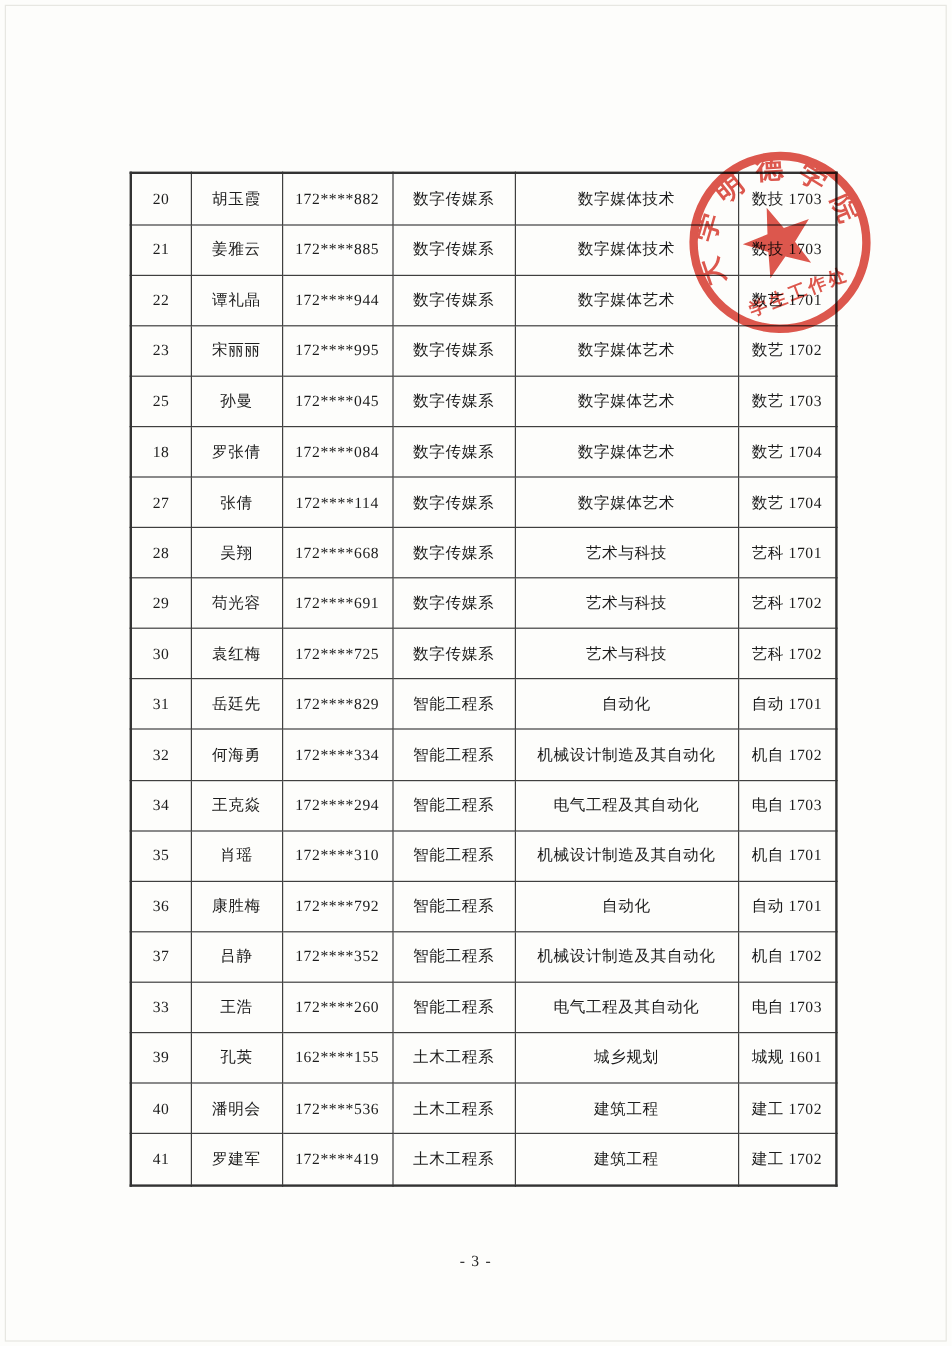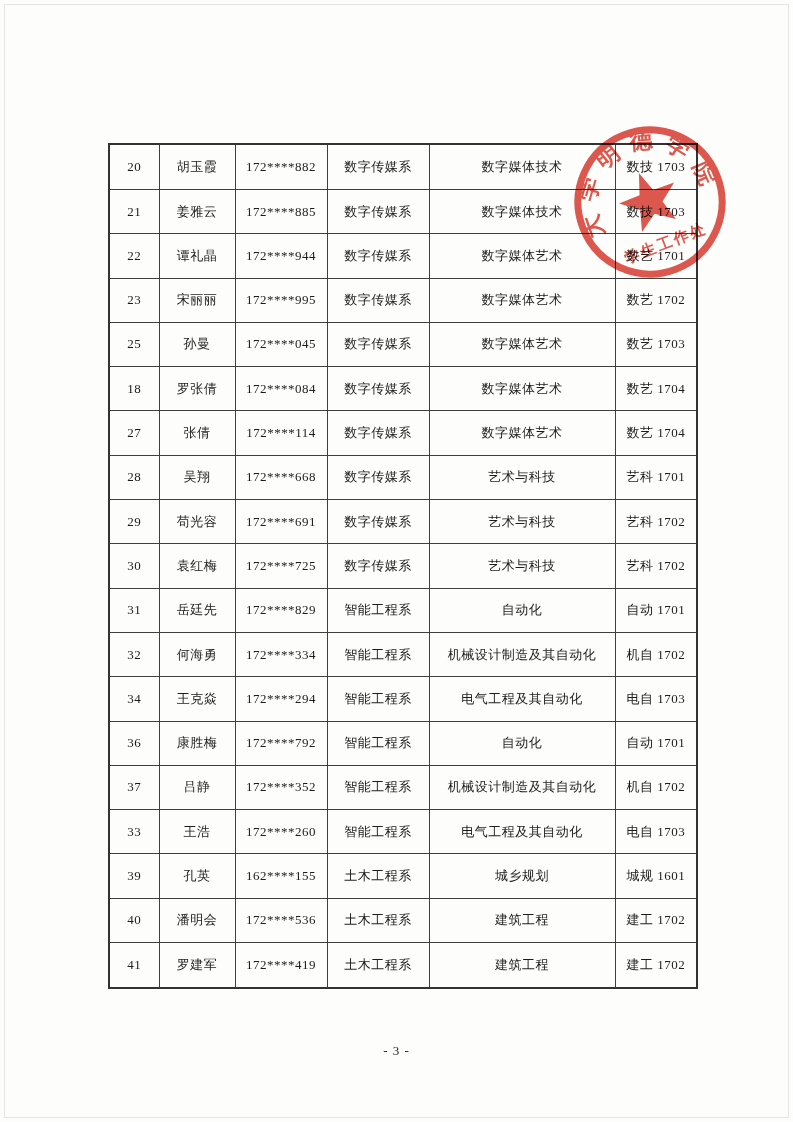--- a/index.html
+++ b/index.html
@@ -160,20 +160,28 @@
           <td>机械设计制造及其自动化</td>
           <td>机自 1702</td>
         </tr>
         <tr>
           <td>34</td>
           <td>王克焱</td>
           <td>172****294</td>
           <td>智能工程系</td>
           <td>电气工程及其自动化</td>
           <td>电自 1703</td>
+        </tr>
+        <tr>
+          <td>35</td>
+          <td>肖瑶</td>
+          <td>172****310</td>
+          <td>智能工程系</td>
+          <td>机械设计制造及其自动化</td>
+          <td>机自 1701</td>
         </tr>
         <tr>
           <td>36</td>
           <td>康胜梅</td>
           <td>172****792</td>
           <td>智能工程系</td>
           <td>自动化</td>
           <td>自动 1701</td>
         </tr>
         <tr>

